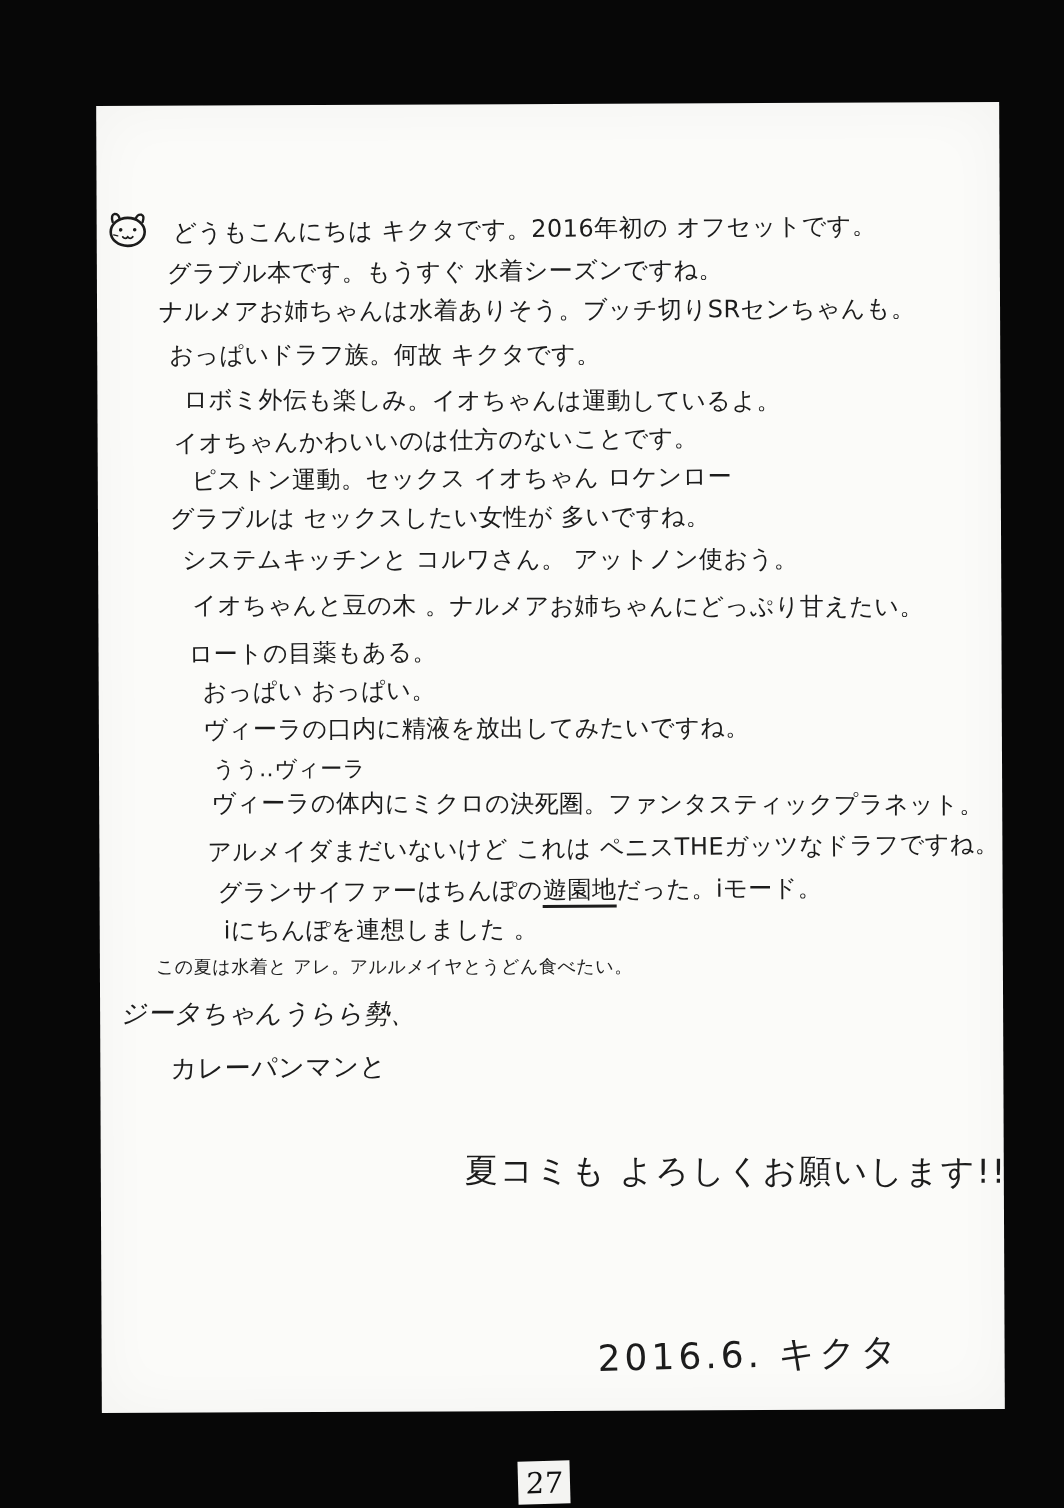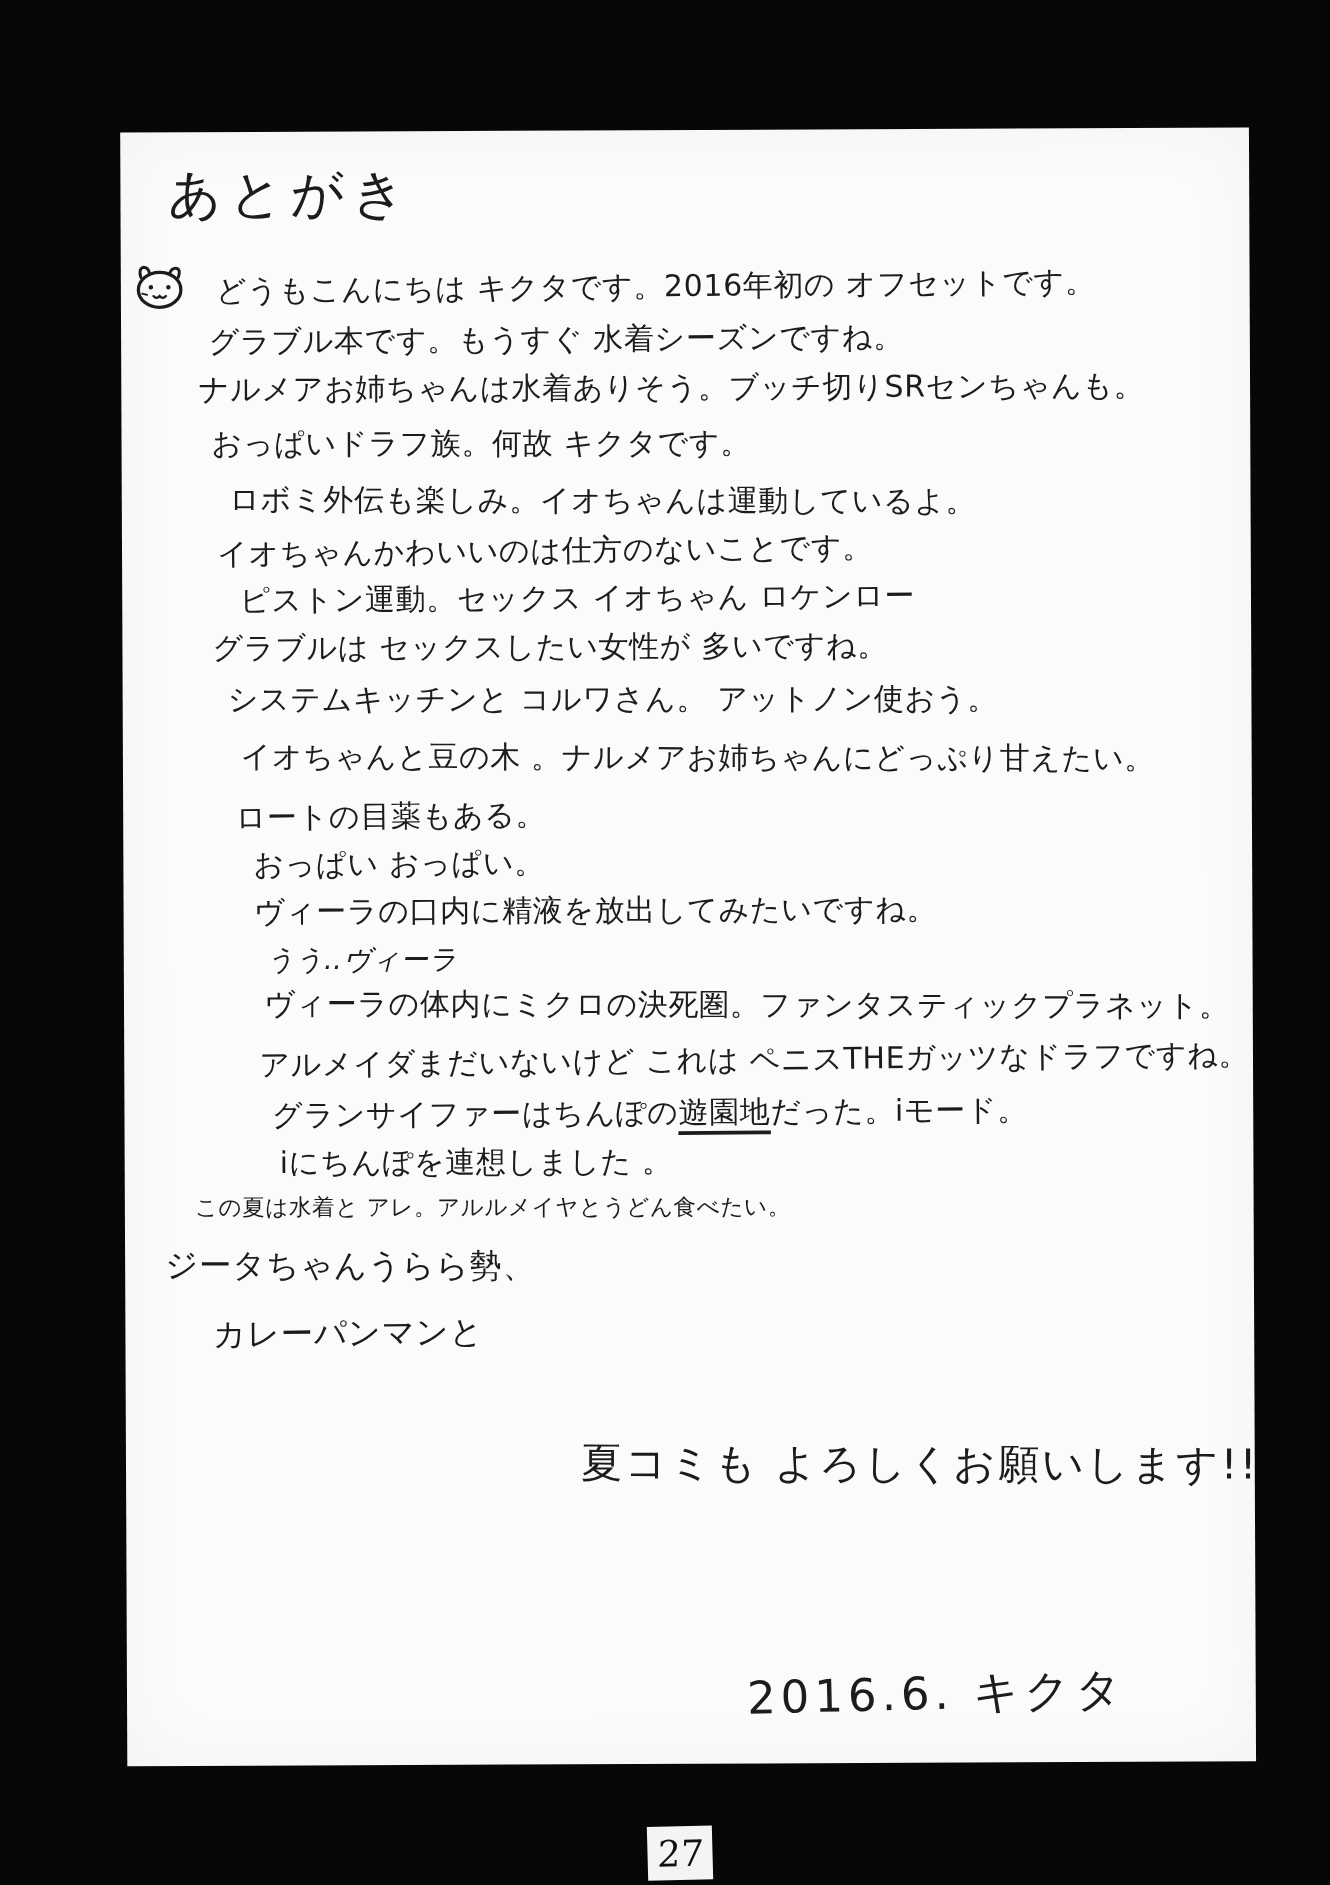--- a/index.html
+++ b/index.html
@@ -82,21 +82,20 @@
     transform:skewX(-4deg);
   }
 </style>
 </head>
 <body>
 
 <div class="canvas">
 
   <div class="paper">
 
-    <div class="page-title">あとがき</div>
 
     <svg class="cat-icon" width="46" height="38" viewBox="0 0 46 38">
       <path d="M8 10 Q6 3 10 2 Q14 2 15 7" fill="none" stroke="#1c1c1c" stroke-width="2.4" stroke-linecap="round"></path>
       <path d="M31 7 Q33 2 37 3 Q40 4 38 10" fill="none" stroke="#1c1c1c" stroke-width="2.4" stroke-linecap="round"></path>
       <ellipse cx="23" cy="20" rx="17" ry="14" fill="none" stroke="#1c1c1c" stroke-width="2.6"></ellipse>
       <circle cx="16" cy="18" r="1.8" fill="#1c1c1c"></circle>
       <circle cx="30" cy="18" r="1.8" fill="#1c1c1c"></circle>
       <path d="M18 25 Q20.5 28 23 25 Q25.5 28 28 25" fill="none" stroke="#1c1c1c" stroke-width="1.8" stroke-linecap="round"></path>
       <path d="M9 23 L13 24" stroke="#1c1c1c" stroke-width="1.4" stroke-linecap="round"></path>
     </svg>
@@ -108,27 +107,27 @@
         <div class="hand-line" style="left: 72px; top: 237px; transform: rotate(0.18deg);">おっぱいドラフ族。何故 キクタです。</div>
         <div class="hand-line" style="left: 86px; top: 283px; transform: rotate(0.36deg);">ロボミ外伝も楽しみ。イオちゃんは運動しているよ。</div>
         <div class="hand-line" style="left: 76px; top: 323px; transform: rotate(-0.36deg);">イオちゃんかわいいのは仕方のないことです。</div>
         <div class="hand-line" style="left: 94px; top: 361px; transform: rotate(-0.18deg);">ピストン運動。セックス イオちゃん ロケンロー</div>
         <div class="hand-line" style="left: 72px; top: 400px; transform: rotate(0deg);">グラブルは セックスしたい女性が 多いですね。</div>
         <div class="hand-line" style="left: 84px; top: 442px; transform: rotate(0.18deg);">システムキッチンと コルワさん。 アットノン使おう。</div>
         <div class="hand-line" style="left: 94px; top: 489px; transform: rotate(0.36deg);">イオちゃんと豆の木 。ナルメアお姉ちゃんにどっぷり甘えたい。</div>
         <div class="hand-line" style="left: 90px; top: 535px; transform: rotate(-0.36deg);">ロートの目薬もある。</div>
         <div class="hand-line" style="left: 104px; top: 573px; transform: rotate(-0.18deg);">おっぱい おっぱい。</div>
         <div class="hand-line" style="left: 104px; top: 611px; transform: rotate(0deg);">ヴィーラの口内に精液を放出してみたいですね。</div>
-        <div class="hand-line" style="left: 114px; top: 652px; font-size: 22px; transform: rotate(0.18deg); font-style: italic;">うう‥ヴィーラ</div>
+        <div class="hand-line" style="left: 114px; top: 652px; font-size: 22px; transform: rotate(0.18deg);">うう‥ヴィーラ</div>
         <div class="hand-line" style="left: 112px; top: 687px; transform: rotate(0.36deg);">ヴィーラの体内にミクロの決死圏。ファンタスティックプラネット。</div>
         <div class="hand-line" style="left: 108px; top: 731px; transform: rotate(-0.36deg);">アルメイダまだいないけど これは ペニスTHEガッツなドラフですね。</div>
         <div class="hand-line" style="left: 118px; top: 773px; transform: rotate(-0.18deg);"><span>グランサイファーはちんぽの</span><span class="underline">遊園地</span><span>だった。iモード。</span></div>
         <div class="hand-line" style="left: 124px; top: 812px; transform: rotate(0deg);">iにちんぽを連想しました 。</div>
         <div class="hand-line" style="left: 56px; top: 852px; font-size: 18px; transform: rotate(0.18deg);">この夏は水着と アレ。アルルメイヤとうどん食べたい。</div>
-        <div class="hand-line" style="left: 32px; top: 894px; font-size: 26px; transform: rotate(0.36deg);">ジータちゃんうらら勢、</div>
+        <div class="hand-line" style="left: 20px; top: 894px; font-size: 26px; transform: rotate(0.36deg); font-style: italic;">ジータちゃんうらら勢、</div>
         <div class="hand-line" style="left: 70px; top: 948px; font-size: 26px; transform: rotate(-0.36deg);">カレーパンマンと</div>
       </div>
 
     <div class="signoff" style="left: 364px; top: 1046px;">夏コミも よろしくお願いします!!</div>
 
     <div class="date-sig" style="left: 496px; top: 1228px;">2016.6. キクタ</div>
 
   </div>
 
   <div class="pagenum-box">

